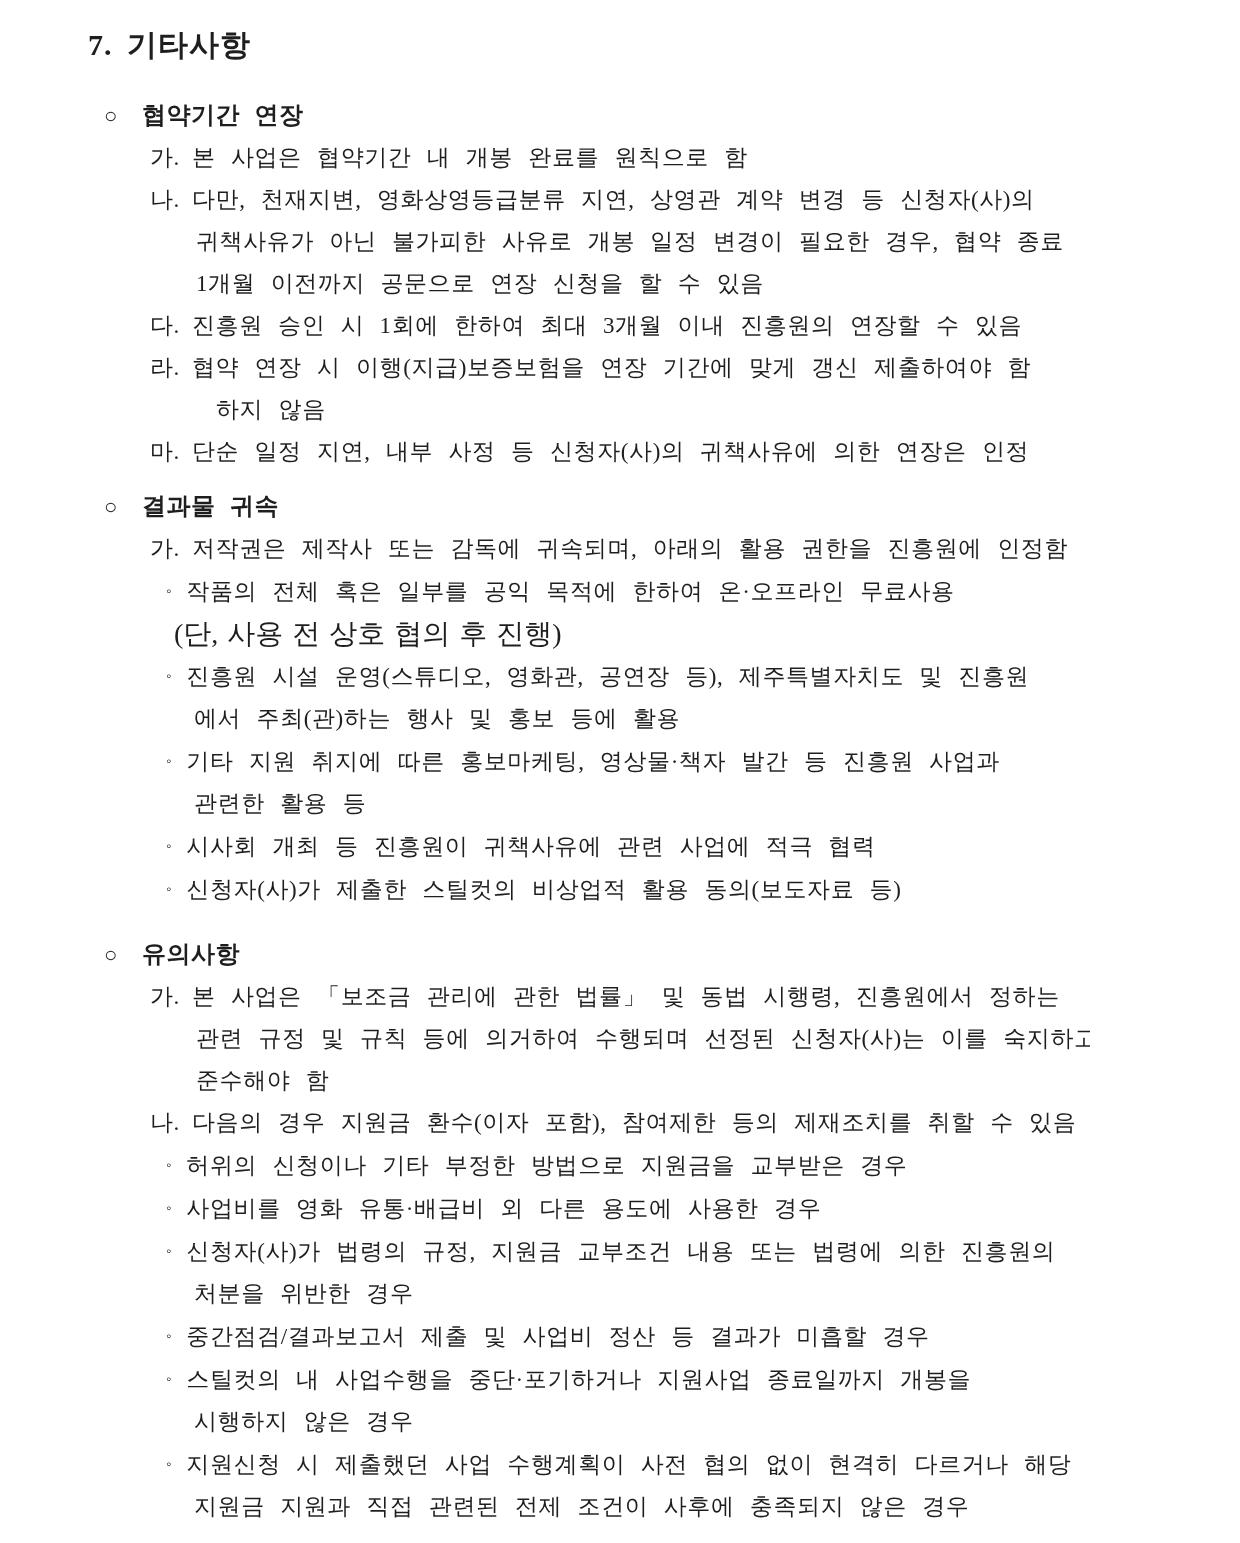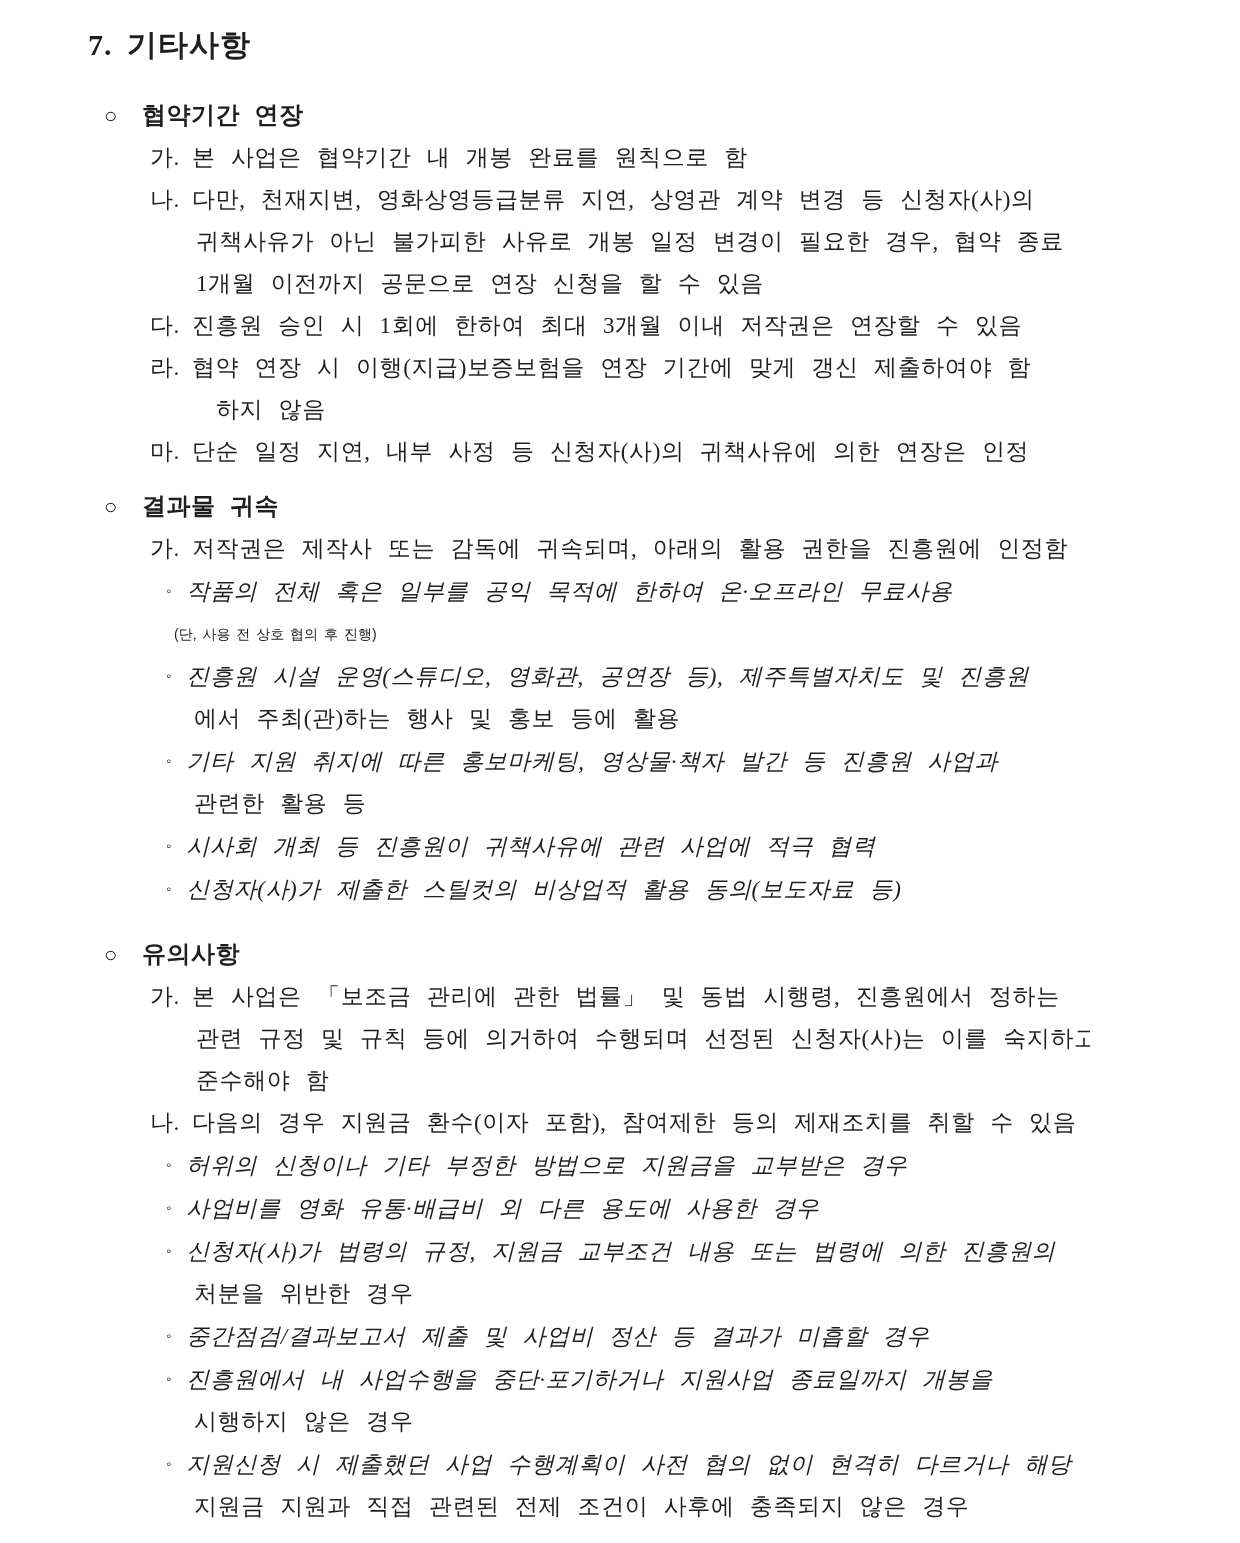--- a/index.html
+++ b/index.html
@@ -44,33 +44,33 @@
     font-size: 23px;
     line-height: 42px;
     word-spacing: 9px;
     letter-spacing: 0.6px;
     white-space: nowrap;
   }
   .item { padding-left: 46px; }
   .item .lbl { margin-right: 12px; }
   .cont  { padding-left: 92px; }
   .cont-deep { padding-left: 112px; }
-  .bullet { padding-left: 62px; font-style: italic; }
+  .bullet { padding-left: 62px; }
   .blt {
     display: inline-block;
     font-size: 15px;
     vertical-align: 3px;
     margin-right: 15px;
     letter-spacing: 0;
   }
   .bcont { padding-left: 90px; }
   .note {
     padding-left: 70px;
-    font-family: Liberation Sans, sans-serif;
-    font-size: 14px;
+    font-family: Liberation Serif, serif;
+    font-size: 28px;
     word-spacing: 2px;
     letter-spacing: 0;
   }
 </style>
 </head>
 <body>
 
 <div class="page">
 
   <h1 class="doc-title">7. 기타사항</h1>
@@ -85,21 +85,21 @@
     <div class="row item">
       <span class="lbl">나.</span><span class="txt">다만, 천재지변, 영화상영등급분류 지연, 상영관 계약 변경 등 신청자(사)의</span>
     </div>
     <div class="row cont">
       <span class="txt">귀책사유가 아닌 불가피한 사유로 개봉 일정 변경이 필요한 경우, 협약 종료</span>
     </div>
     <div class="row cont">
       <span class="txt">1개월 이전까지 공문으로 연장 신청을 할 수 있음</span>
     </div>
     <div class="row item">
-      <span class="lbl">다.</span><span class="txt">진흥원 승인 시 1회에 한하여 최대 3개월 이내 저작권은 연장할 수 있음</span>
+      <span class="lbl">다.</span><span class="txt">진흥원 승인 시 1회에 한하여 최대 3개월 이내 진흥원의 연장할 수 있음</span>
     </div>
     <div class="row item">
       <span class="lbl">라.</span><span class="txt">협약 연장 시 이행(지급)보증보험을 연장 기간에 맞게 갱신 제출하여야 함</span>
     </div>
     <div class="row cont-deep row">
       <span class="txt">하지 않음</span>
     </div>
     <div class="row item">
       <span class="lbl">마.</span><span class="txt">단순 일정 지연, 내부 사정 등 신청자(사)의 귀책사유에 의한 연장은 인정</span>
     </div>
@@ -163,21 +163,21 @@
     <div class="row bullet">
       <span class="blt">◦</span><span class="txt">신청자(사)가 법령의 규정, 지원금 교부조건 내용 또는 법령에 의한 진흥원의</span>
     </div>
     <div class="row bcont">
       <span class="txt">처분을 위반한 경우</span>
     </div>
     <div class="row bullet">
       <span class="blt">◦</span><span class="txt">중간점검/결과보고서 제출 및 사업비 정산 등 결과가 미흡할 경우</span>
     </div>
     <div class="row bullet">
-      <span class="blt">◦</span><span class="txt">진흥원에서 내 사업수행을 중단·포기하거나 지원사업 종료일까지 개봉을</span>
+      <span class="blt">◦</span><span class="txt">스틸컷의 내 사업수행을 중단·포기하거나 지원사업 종료일까지 개봉을</span>
     </div>
     <div class="row bcont">
       <span class="txt">시행하지 않은 경우</span>
     </div>
     <div class="row bullet">
       <span class="blt">◦</span><span class="txt">지원신청 시 제출했던 사업 수행계획이 사전 협의 없이 현격히 다르거나 해당</span>
     </div>
     <div class="row bcont">
       <span class="txt">지원금 지원과 직접 관련된 전제 조건이 사후에 충족되지 않은 경우</span>
     </div>

